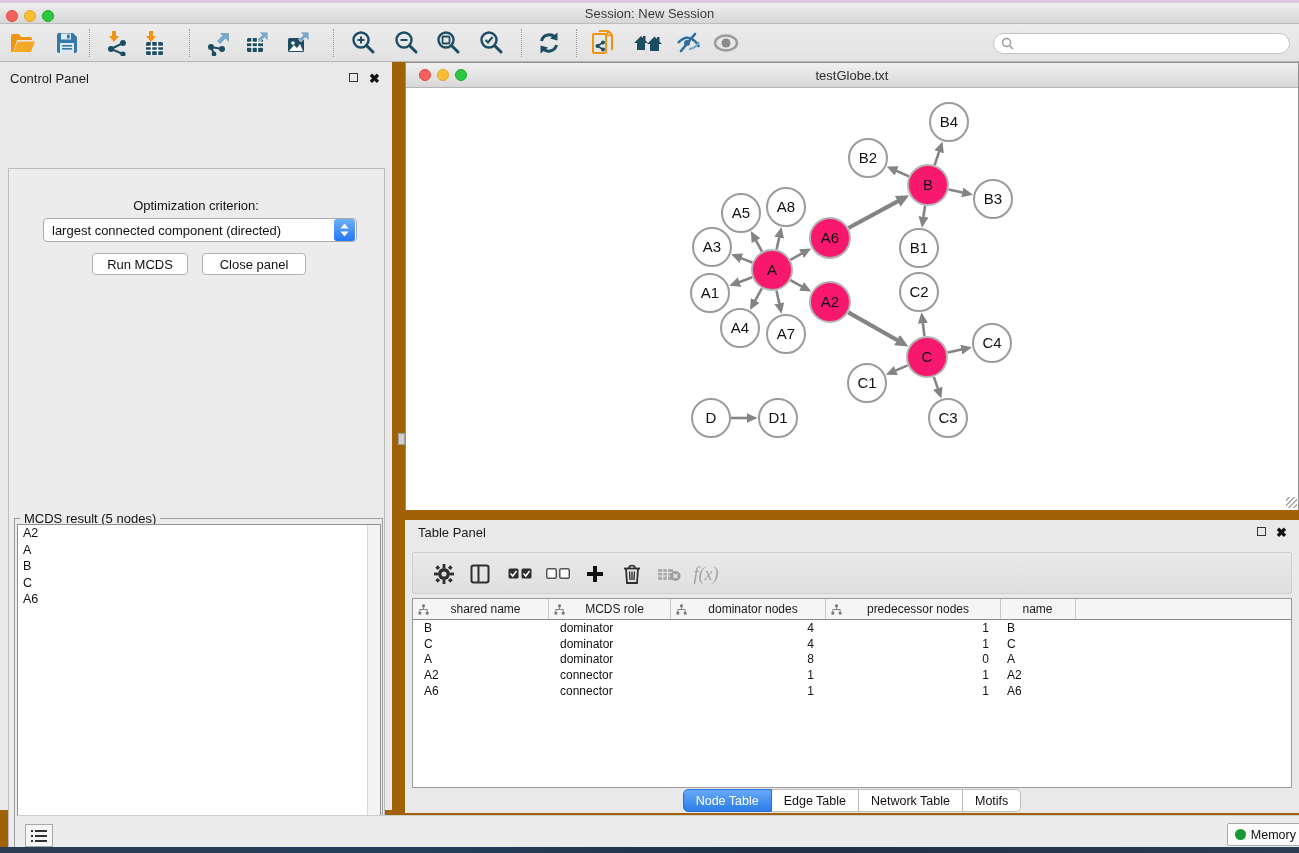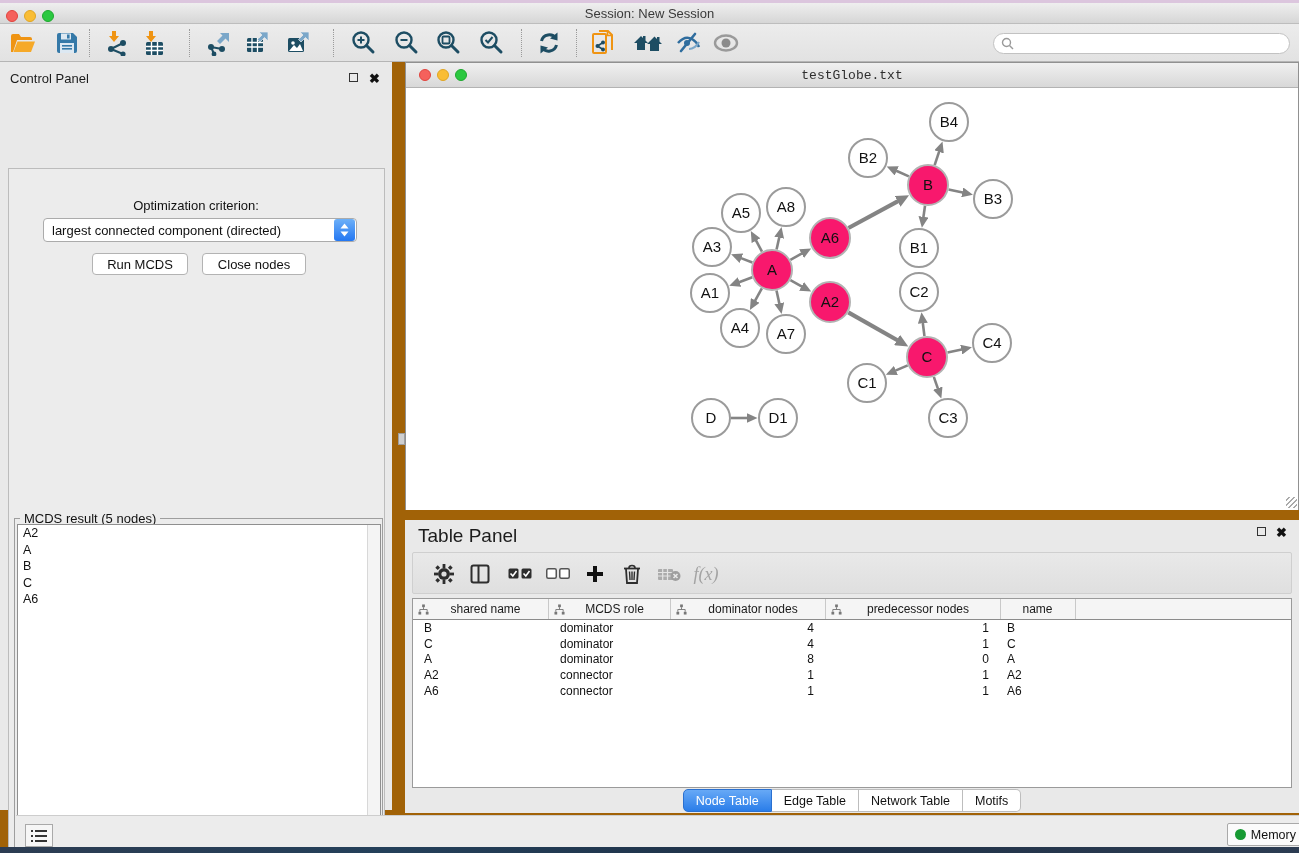--- a/index.html
+++ b/index.html
@@ -66,35 +66,35 @@
                border:1px solid #8f8f8f; }
   .mcds-list .item { font-size:12.5px; color:#111; padding-left:5px; height:16.5px;
                      line-height:16.5px; }
   .mcds-scroll { position:absolute; right:0; top:0; width:13px; height:100%;
                  background:#f4f4f4; border-left:1px solid #d8d8d8; }
 
   
   .netwin { position:absolute; left:405px; top:62px; width:894px; height:448px;
             border:1px solid #919191; background:#fff; }
   .netwin .bar { position:absolute; left:0; top:0; right:0; height:25px;
-                 background:linear-gradient(#f0f0f0,#d8d8d8); border-bottom:1px solid #b3b3b3;font-family:Liberation Mono, monospace; }
+                 background:linear-gradient(#f0f0f0,#d8d8d8); border-bottom:1px solid #b3b3b3; }
   .netwin .bar .title { position:absolute; left:0; right:0; top:5px; text-align:center;
                         font-size:13px; color:#2e2e2e; }
   .netwin .tl2 { top:6px; }
   .canvas { position:absolute; left:0; top:26px; width:892px; height:421px; background:#fff; }
   .resize-grip { position:absolute; right:1px; bottom:1px; width:11px; height:11px;
     background:repeating-linear-gradient(135deg, transparent 0 2px, #aaa 2px 3.5px); }
   .splitter-thumb { position:absolute; left:398px; top:433px; width:7px; height:12px;
     background:#cfcfcf; border:1px solid #9e9e9e; }
 
   svg text.nlabel { font-family:"Liberation Sans", sans-serif; font-size:15px; fill:#111; }
 
   
   .tp { position:absolute; left:405px; top:520px; width:894px; height:293px; background:#e9e9e9; }
-  .tp-title { position:absolute; left:13px; top:5px; font-size:19px; color:#1c1c1c; }
+  .tp-title { position:absolute; left:13px; top:5px; font-size:13px; color:#1c1c1c; }
   .tp-float { position:absolute; right:33px; top:7px; }
   .tp-close { position:absolute; right:12px; top:8px; }
   .tp-toolbar { position:absolute; left:7px; top:32px; width:880px; height:42px;
                 background:linear-gradient(#e9e9e9,#dfdfdf); border:1px solid #cfcfcf;
                 border-radius:2px; }
   .tpt-icon { position:absolute; top:7px; width:30px; height:28px; display:flex;
               align-items:center; justify-content:center; }
   .fx { font-family:"Liberation Serif", serif; font-style:italic; font-size:18px; color:#a3a3a3; }
 
   .datatable { position:absolute; left:7px; top:78px; width:880px; height:190px; background:#fff;
@@ -299,21 +299,21 @@
         <svg width="9" height="6" viewBox="0 0 9 6">
             <path d="M0.5 5.5 L4.5 0.5 L8.5 5.5 Z" fill="#fff"></path>
           </svg>
         <svg width="9" height="6" viewBox="0 0 9 6">
             <path d="M0.5 0.5 L4.5 5.5 L8.5 0.5 Z" fill="#fff"></path>
           </svg>
       </span>
     </div>
 
     <div class="btn" style="left:92px; top:191px; width:96px;">Run MCDS</div>
-    <div class="btn" style="left:202px; top:191px; width:104px;">Close nodes</div>
+    <div class="btn" style="left:202px; top:191px; width:104px;">Close panel</div>
 
     <div class="groupbox">
       <span class="legend">MCDS result (5 nodes)</span>
       <div class="mcds-list" id="mcds-list">
         <div class="mcds-scroll"></div>
       <div class="item">A2</div>
           <div class="item">A</div>
           <div class="item">B</div>
           <div class="item">C</div>
           <div class="item">A6</div>

